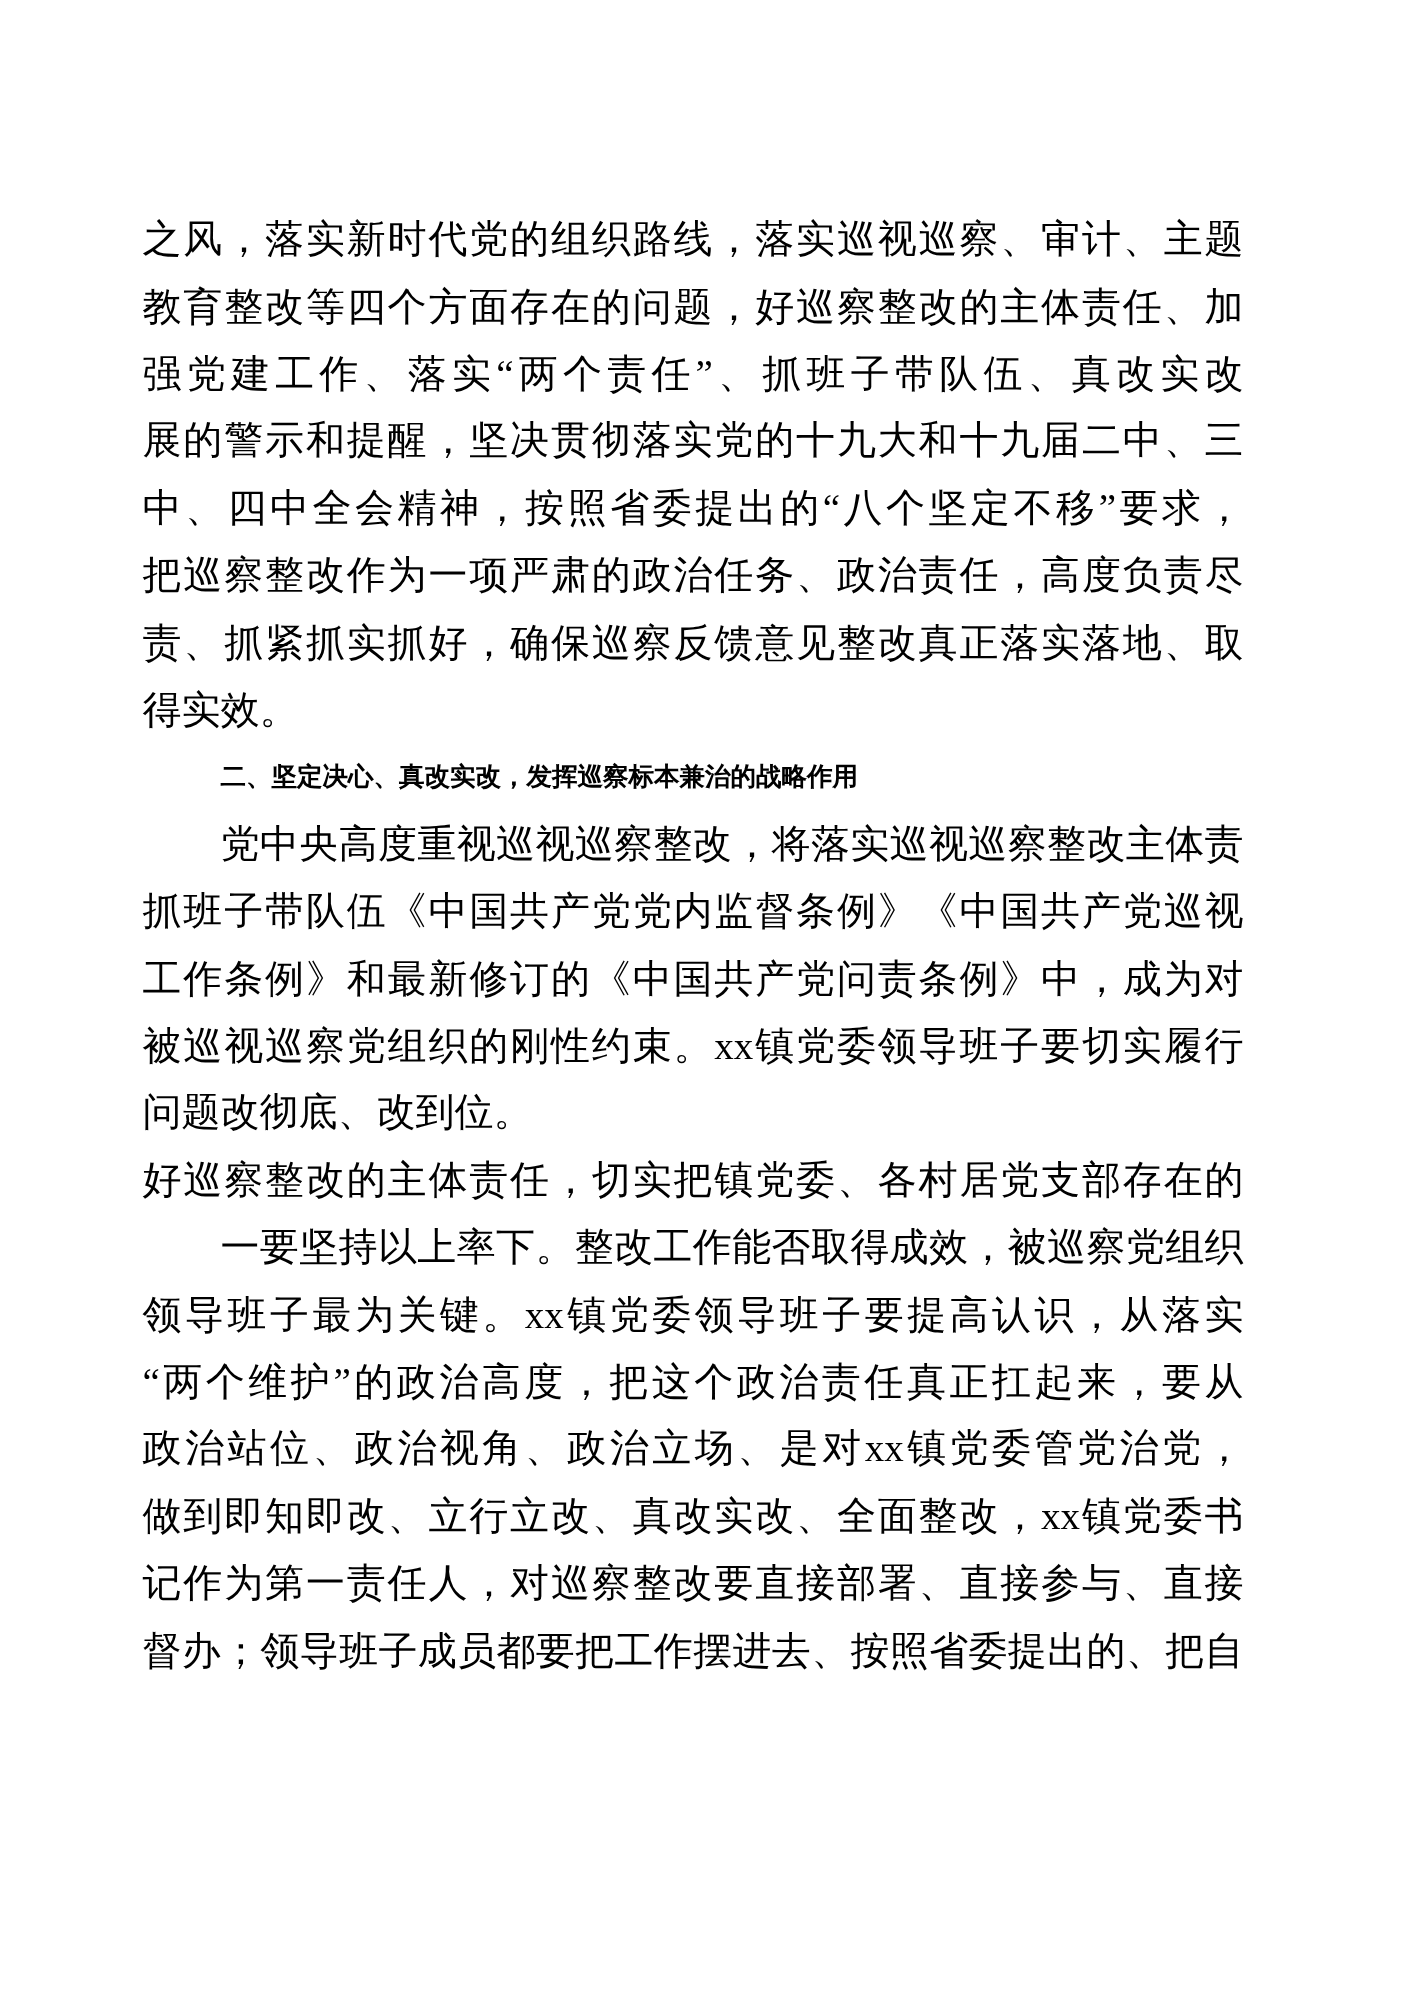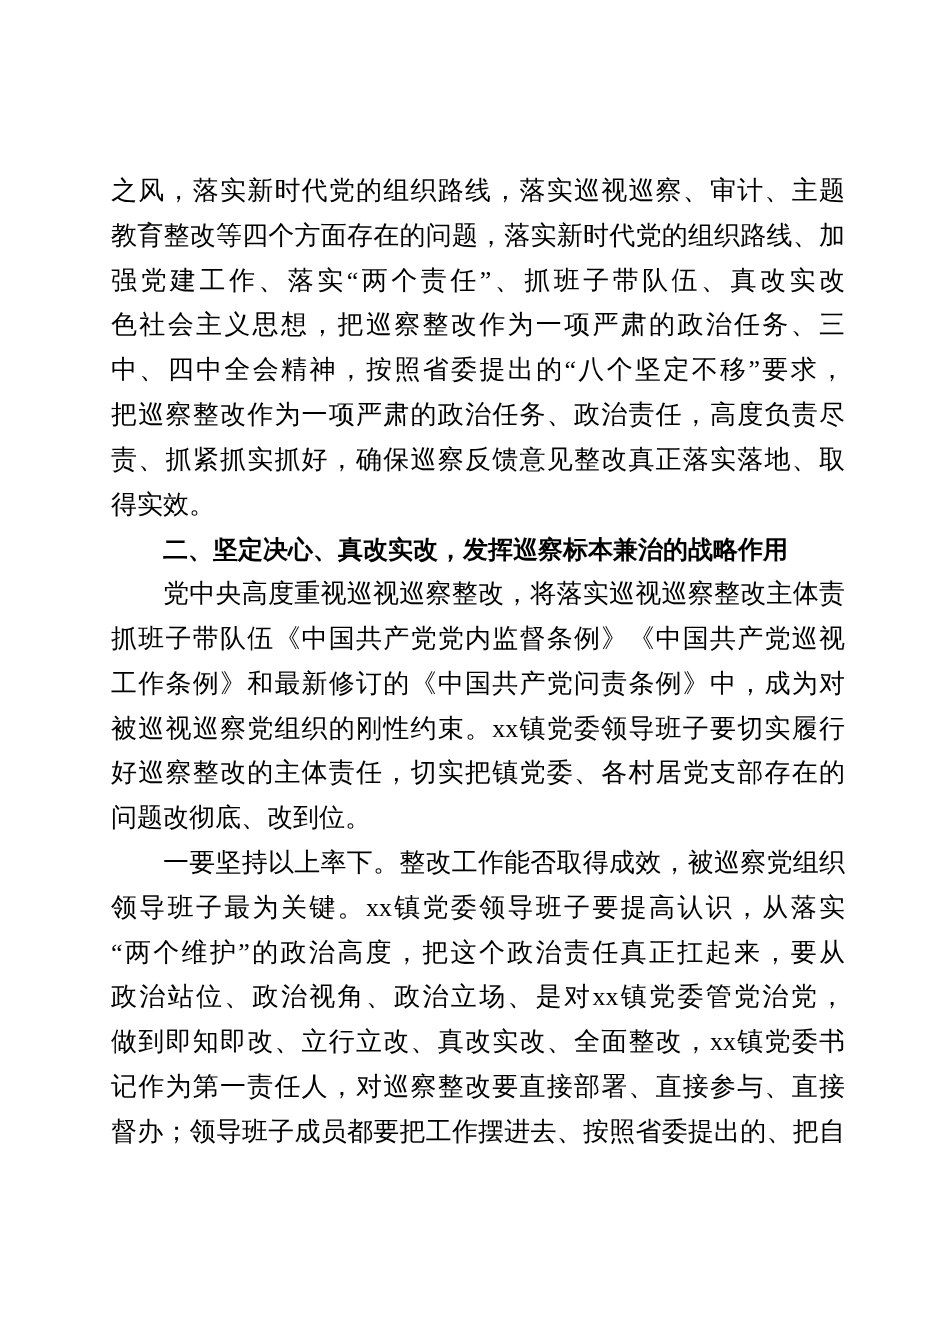--- a/index.html
+++ b/index.html
@@ -9,24 +9,23 @@
   }
   .page {
     position: relative;
     width: 950px;
     height: 1344px;
     background: #ffffff;
     overflow: hidden;
   }
   .textblock {
     position: absolute;
-    left: 111px;
+    left: 95px;
     top: 138px;
     width: 734px;
-    margin-top: 31px;
   }
   .line {
     height: 44.8px;
     line-height: 44.8px;
     font-size: 26px;
     color: #000000;
     font-family: "Liberation Serif", "DejaVu Serif", serif;
     white-space: nowrap;
     overflow: visible;
   }
@@ -34,43 +33,43 @@
     white-space: normal;
     text-align: justify;
     text-align-last: justify;
   }
   .line.indent {
     padding-left: 52px;
   }
   .line.heading {
     font-weight: 700;
     font-family: "Liberation Sans", "DejaVu Sans", sans-serif;
-    font-size: 25px;
+    font-size: 17px;
   }
 </style>
 </head>
 <body>
 
 <div class="page">
   <div class="textblock" id="textblock">
       <div class="line j">之风，落实新时代党的组织路线，落实巡视巡察、审计、主题</div>
-      <div class="line j">教育整改等四个方面存在的问题，落实新时代党的组织路线、加</div>
+      <div class="line j">教育整改等四个方面存在的问题，好巡察整改的主体责任、加</div>
       <div class="line j">强党建工作、落实“两个责任”、抓班子带队伍、真改实改</div>
-      <div class="line j">色社会主义思想，把巡察整改作为一项严肃的政治任务、三</div>
+      <div class="line j">展的警示和提醒，坚决贯彻落实党的十九大和十九届二中、三</div>
       <div class="line j">中、四中全会精神，按照省委提出的“八个坚定不移”要求，</div>
       <div class="line j">把巡察整改作为一项严肃的政治任务、政治责任，高度负责尽</div>
       <div class="line j">责、抓紧抓实抓好，确保巡察反馈意见整改真正落实落地、取</div>
       <div class="line">得实效。</div>
       <div class="line heading indent">二、坚定决心、真改实改，发挥巡察标本兼治的战略作用</div>
       <div class="line indent j">党中央高度重视巡视巡察整改，将落实巡视巡察整改主体责</div>
       <div class="line j">抓班子带队伍《中国共产党党内监督条例》《中国共产党巡视</div>
       <div class="line j">工作条例》和最新修订的《中国共产党问责条例》中，成为对</div>
       <div class="line j">被巡视巡察党组织的刚性约束。xx镇党委领导班子要切实履行</div>
+      <div class="line">问题改彻底、改到位。</div>
       <div class="line j">好巡察整改的主体责任，切实把镇党委、各村居党支部存在的</div>
-      <div class="line">问题改彻底、改到位。</div>
       <div class="line indent j">一要坚持以上率下。整改工作能否取得成效，被巡察党组织</div>
       <div class="line j">领导班子最为关键。xx镇党委领导班子要提高认识，从落实</div>
       <div class="line j">“两个维护”的政治高度，把这个政治责任真正扛起来，要从</div>
       <div class="line j">政治站位、政治视角、政治立场、是对xx镇党委管党治党，</div>
       <div class="line j">做到即知即改、立行立改、真改实改、全面整改，xx镇党委书</div>
       <div class="line j">记作为第一责任人，对巡察整改要直接部署、直接参与、直接</div>
       <div class="line j">督办；领导班子成员都要把工作摆进去、按照省委提出的、把自</div>
     </div>
 </div>
 

